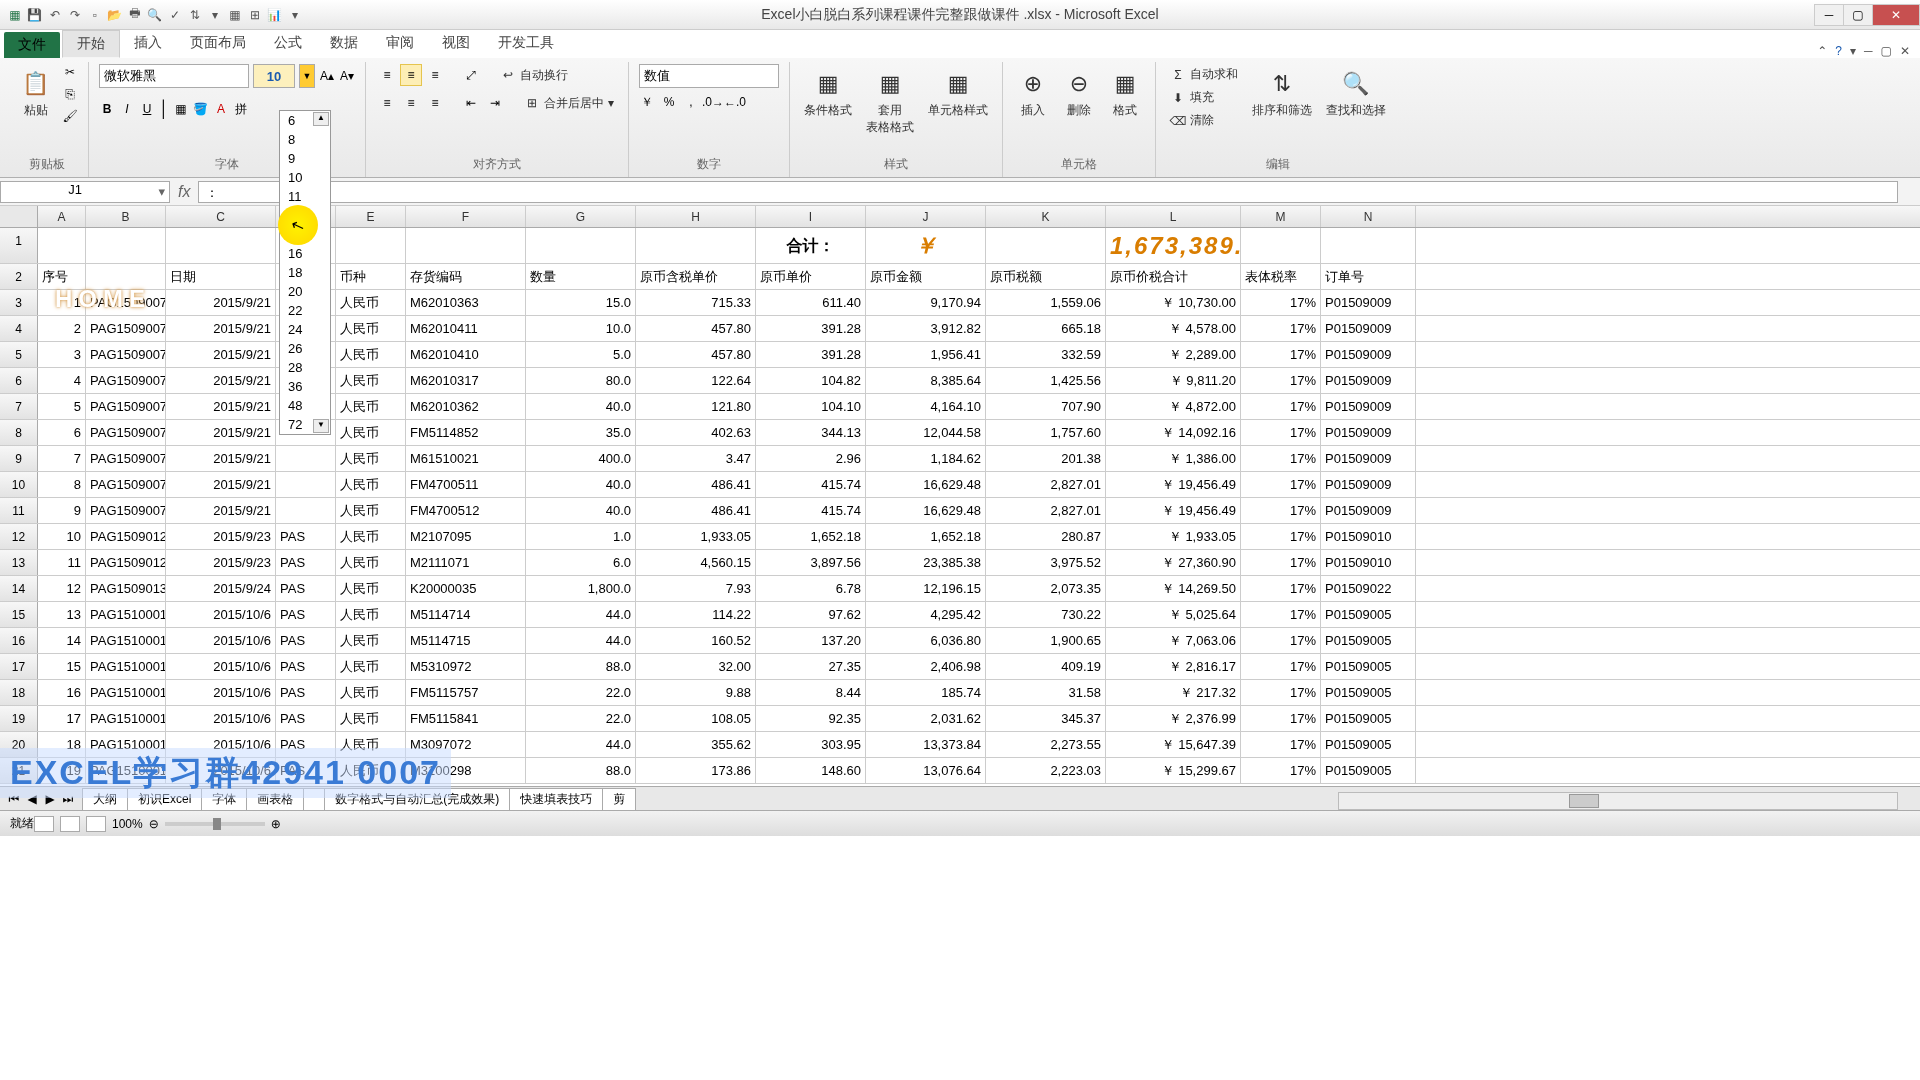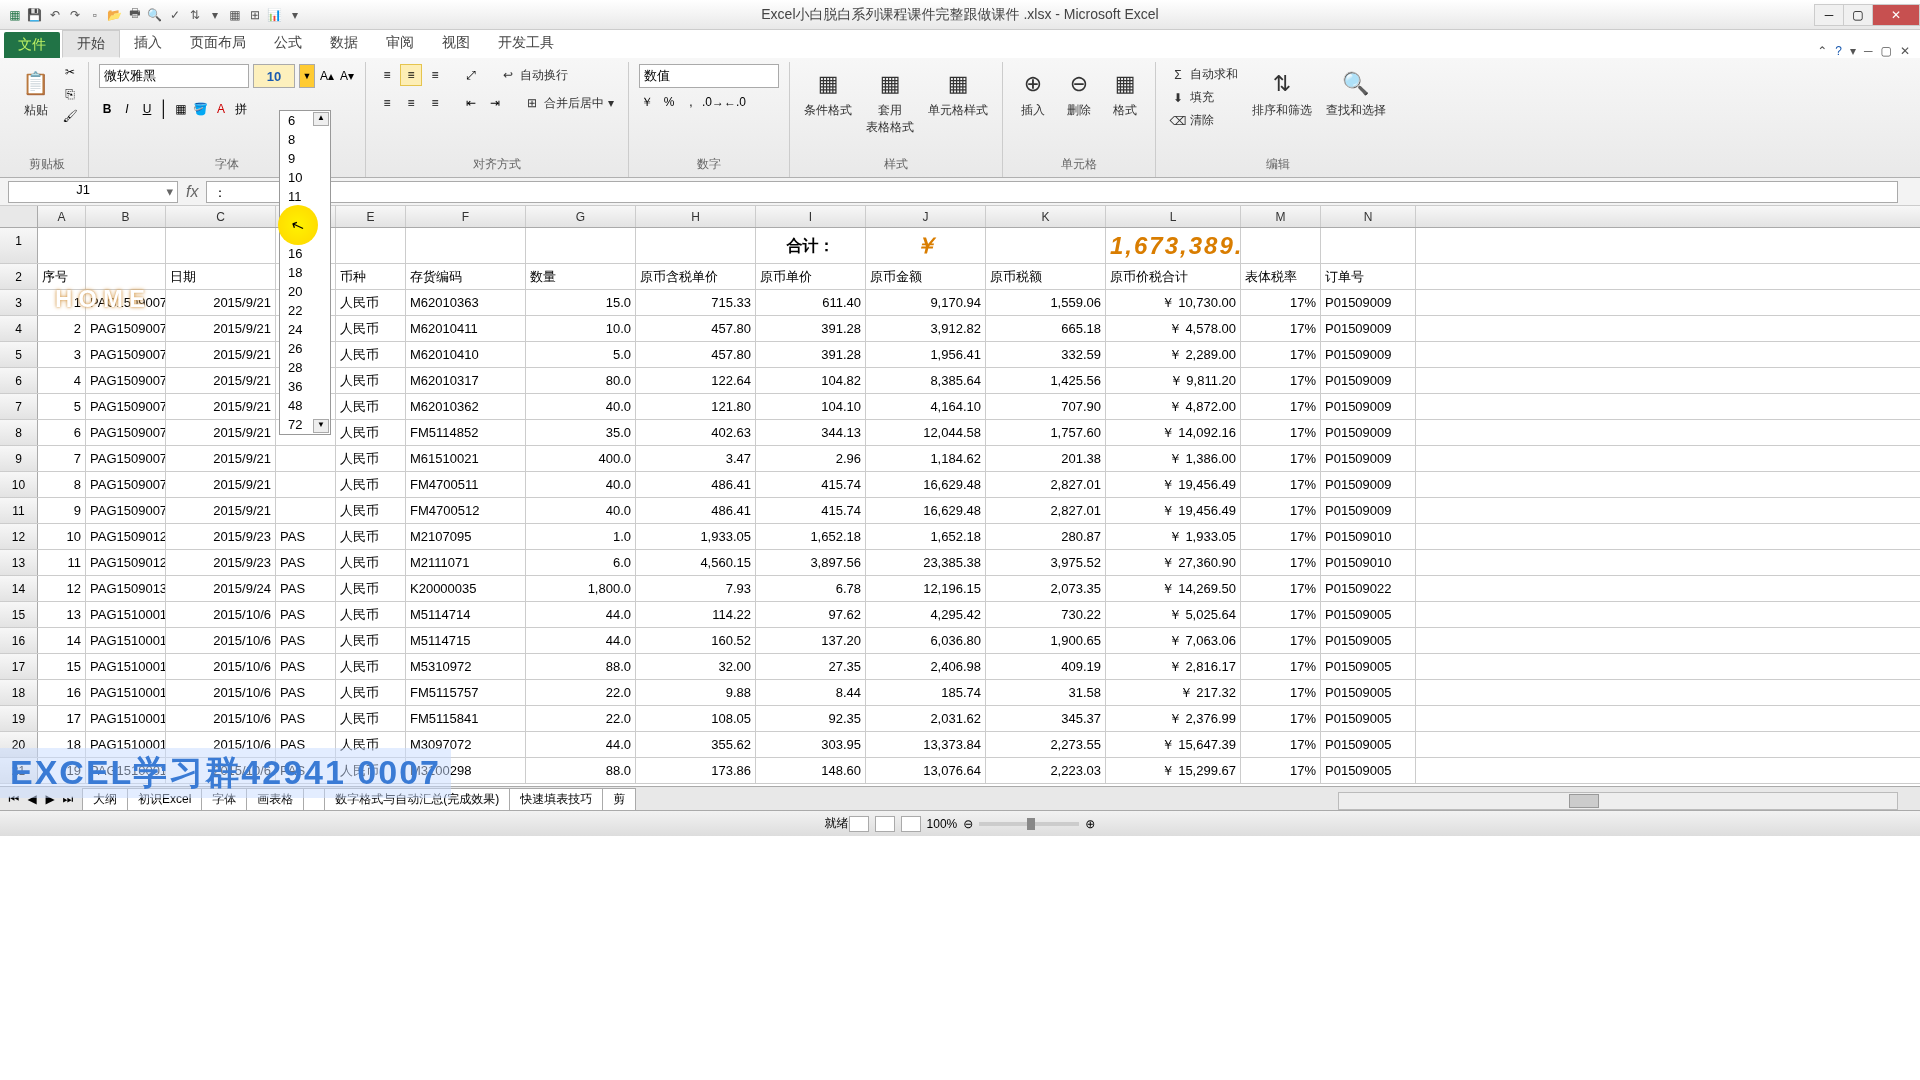--- a/index.html
+++ b/index.html
@@ -8,21 +8,21 @@
 .titlebar { height: 30px; background: linear-gradient(#fff, #e8e8e8); display: flex; align-items: center; border-bottom: 1px solid #ccc; position: relative; }
 .qat { display: flex; align-items: center; gap: 2px; padding-left: 6px; }
 .qat-icon { width: 18px; height: 18px; display: inline-flex; align-items: center; justify-content: center; font-size: 12px; color: #555; }
 .title-text { position: absolute; left: 50%; transform: translateX(-50%); color: #444; font-size: 14px; }
 .window-controls { position: absolute; right: 0; display: flex; }
 .win-btn { width: 30px; height: 22px; display: flex; align-items: center; justify-content: center; font-size: 12px; background: #f0f0f0; border: 1px solid #ccc; margin-left: -1px; }
 .win-close { background: #c75050; color: #fff; width: 48px; }
 
 .ribbon-tabs { height: 28px; display: flex; align-items: flex-end; padding-left: 4px; background: #fff; }
 .tab { padding: 4px 14px; font-size: 14px; color: #444; cursor: pointer; }
-.tab-file { background: #217346; color: #bef264; border-radius: 2px 2px 0 0; margin-right: 2px; }
+.tab-file { background: #217346; color: #000000; border-radius: 2px 2px 0 0; margin-right: 2px; }
 .tab-active { border: 1px solid #ccc; border-bottom: 1px solid #f5f5f5; background: #e5e5e5; }
 .ribbon-help { position: absolute; right: 10px; display: flex; gap: 8px; font-size: 12px; color: #555; }
 
 .ribbon { height: 120px; background: linear-gradient(#f7f7f7, #e9e9e9); border-bottom: 1px solid #b0b0b0; display: flex; padding: 4px 6px 0 6px; }
 .rgroup { border-right: 1px solid #ccc; padding: 2px 10px; display: flex; flex-direction: column; justify-content: space-between; }
 .rgroup-label { text-align: center; font-size: 12px; color: #666; padding: 2px 0; }
 .rgroup-body { display: flex; align-items: flex-start; gap: 6px; flex: 1; }
 .rbtn-lg { display: flex; flex-direction: column; align-items: center; gap: 2px; padding: 4px; font-size: 12px; color: #333; cursor: pointer; }
 .rbtn-lg .icon-lg { width: 32px; height: 32px; display: flex; align-items: center; justify-content: center; font-size: 22px; }
 .rbtn-sm { display: flex; align-items: center; gap: 4px; font-size: 12px; color: #333; padding: 2px 4px; cursor: pointer; }
@@ -36,21 +36,21 @@
 .num-format { width: 140px; height: 24px; border: 1px solid #aaa; background: #fff; font-size: 13px; padding: 0 4px; }
 
 .size-dropdown { position: absolute; left: 279px; top: 110px; width: 52px; background: #fff; border: 1px solid #999; z-index: 1000; max-height: 420px; overflow: hidden; }
 .size-item { padding: 2px 8px; font-size: 13px; cursor: pointer; }
 .size-scrollbtn { position: absolute; right: 1px; width: 16px; height: 14px; background: #eee; border: 1px solid #aaa; font-size: 8px; text-align: center; }
 
 .highlight-cursor { position: absolute; left: 278px; top: 205px; width: 40px; height: 40px; border-radius: 50%; background: radial-gradient(#fff200, #ffd500); z-index: 2000; display: flex; align-items: center; justify-content: center; }
 .highlight-cursor::after { content: '↖'; color: #000; font-size: 16px; transform: rotate(-20deg); }
 
 .namebox-row { height: 28px; display: flex; align-items: center; border-bottom: 1px solid #ccc; background: #f3f3f3; }
-.name-box { width: 170px; height: 22px; border: 1px solid #aaa; background: #fff; margin-left: 8px; text-align: center; font-size: 13px; padding-right: 20px; position: relative; }
+.name-box { width: 170px; height: 22px; border: 1px solid #aaa; background: #fff; text-align: center; font-size: 13px; padding-right: 20px; position: relative; }
 .name-box::after { content: '▾'; position: absolute; right: 4px; top: 2px; color: #666; }
 .fx-label { margin: 0 8px; font-style: italic; color: #666; }
 .formula-bar { flex: 1; height: 22px; border: 1px solid #aaa; background: #fff; margin-right: 22px; font-size: 13px; padding: 2px 6px; }
 
 .sheet-area { position: relative; height: 580px; overflow: hidden; }
 .col-headers { display: flex; height: 22px; background: linear-gradient(#f7f7f7,#e3e3e3); border-bottom: 1px solid #aaa; }
 .corner { width: 38px; border-right: 1px solid #aaa; background: #e8e8e8; }
 .col-h { border-right: 1px solid #ccc; text-align: center; font-size: 12px; color: #333; line-height: 22px; }
 .row { display: flex; height: 26px; border-bottom: 1px solid #ccc; }
 .row-h { width: 38px; background: linear-gradient(#f7f7f7,#e3e3e3); border-right: 1px solid #aaa; text-align: center; font-size: 12px; line-height: 26px; }
@@ -64,21 +64,21 @@
 .home-watermark { position: absolute; left: 55px; top: 285px; font-size: 24px; font-weight: bold; color: #fff; text-shadow: 0 0 2px #d9a35c, 0 0 4px #d9a35c; letter-spacing: 6px; z-index: 50; pointer-events: none; }
 .bottom-watermark { position: absolute; left: 0; top: 748px; font-size: 34px; font-weight: bold; color: #3a7bd5; background: rgba(200,220,255,0.5); padding: 2px 10px; letter-spacing: 2px; z-index: 60; }
 
 .sheet-tabs-row { height: 24px; display: flex; align-items: center; background: #e8e8e8; border-top: 1px solid #aaa; font-size: 12px; position: relative; }
 .sheet-nav { display: flex; gap: 2px; padding: 0 6px; }
 .sheet-nav span { width: 16px; text-align: center; cursor: pointer; }
 .sheet-tab { padding: 2px 10px; border: 1px solid #aaa; border-bottom: none; background: #fff; margin-right: -1px; font-size: 12px; }
 .hscroll { position: absolute; right: 22px; bottom: 0; width: 560px; height: 18px; background: #eee; border: 1px solid #bbb; }
 .hthumb { position: absolute; left: 230px; width: 30px; height: 14px; background: #ccc; border: 1px solid #999; top: 1px; }
 
-.statusbar { height: 26px; background: linear-gradient(#f2f2f2,#ddd); display: flex; align-items: center; justify-content: center; padding: 8px 10px; font-size: 12px; border-top: 1px solid #aaa; }
+.statusbar { height: 26px; background: linear-gradient(#f2f2f2,#ddd); display: flex; align-items: center; justify-content: flex-start; padding: 8px 10px; font-size: 12px; border-top: 1px solid #aaa; }
 .zoom-controls { display: flex; align-items: center; gap: 6px; }
 .view-btn { width: 20px; height: 16px; border: 1px solid #aaa; background: #fff; }
 .zoom-slider { width: 100px; height: 4px; background: #ccc; position: relative; }
 .zoom-thumb { position: absolute; left: 48px; top: -4px; width: 8px; height: 12px; background: #888; }
 
 
 .cA{width:48px}.cB{width:80px}.cC{width:110px}.cD{width:60px}.cE{width:70px}.cF{width:120px}.cG{width:110px}.cH{width:120px}.cI{width:110px}.cJ{width:120px}.cK{width:120px}.cL{width:135px}.cM{width:80px}.cN{width:95px}
 .row1{height:36px}.row1 .cell{line-height:36px}
 </style>
 </head>

